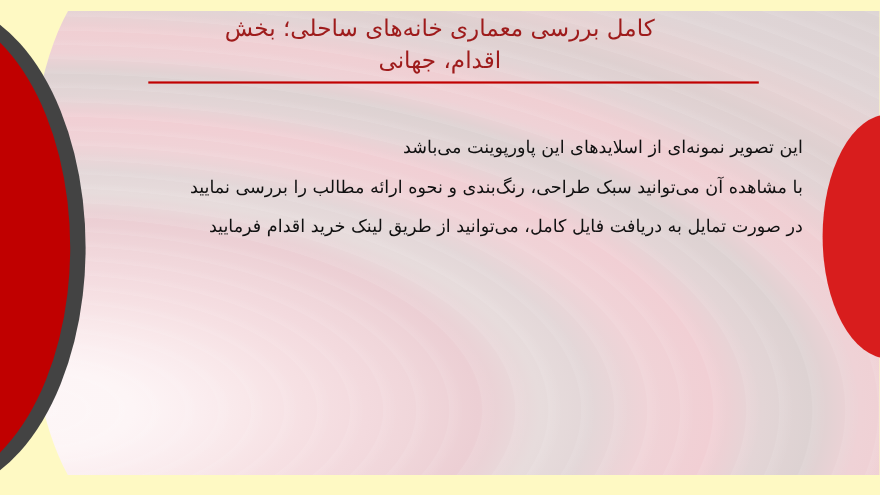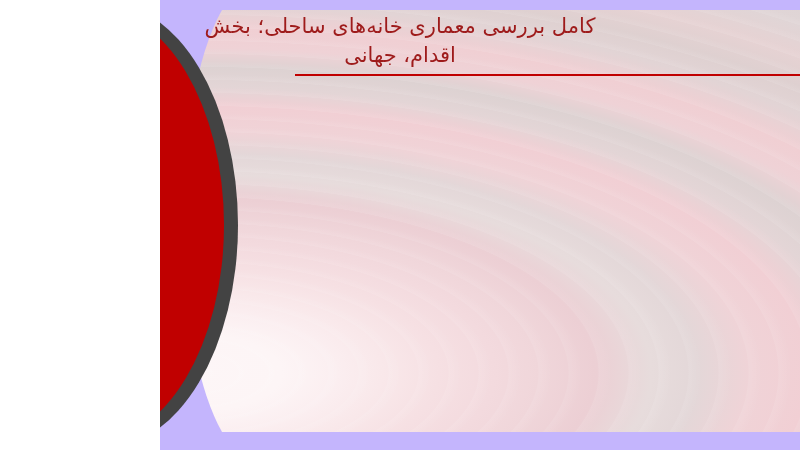--- a/index.html
+++ b/index.html
@@ -2,25 +2,25 @@
 <html lang="fa" dir="rtl"><head>
 <meta charset="utf-8">
 <style>
   html, body {
     margin: 0;
     padding: 0;
     background: #ffffff;
   }
   #slide {
     position: relative;
-    width: 640px;
+    width: 800px;
     height: 450px;
     overflow: hidden;
     font-family: "DejaVu Sans", sans-serif;
-    background: #c4b5fd;
+    background: #fef9c3;
   }
 
   
   .panel-clip {
     position: absolute;
     left: 0;
     top: 10px;
     width: 800px;
     height: 422px;
     overflow: hidden;
@@ -154,14 +154,19 @@
   <div class="red-left"></div>
 
   <div class="red-right"></div>
 
   <div class="title-block">
     <div class="title-line">کامل بررسی معماری خانه‌های ساحلی؛ بخش</div>
     <div class="title-line">اقدام، جهانی</div>
   </div>
   <div class="title-rule"></div>
 
+  <div class="body-block">
+    <div class="body-line">این تصویر نمونه‌ای از اسلایدهای این پاورپوینت می‌باشد</div>
+    <div class="body-line">با مشاهده آن می‌توانید سبک طراحی، رنگ‌بندی و نحوه ارائه مطالب را بررسی نمایید</div>
+    <div class="body-line">در صورت تمایل به دریافت فایل کامل، می‌توانید از طریق لینک خرید اقدام فرمایید</div>
+  </div>
 
 </div>
 
 </body></html>

